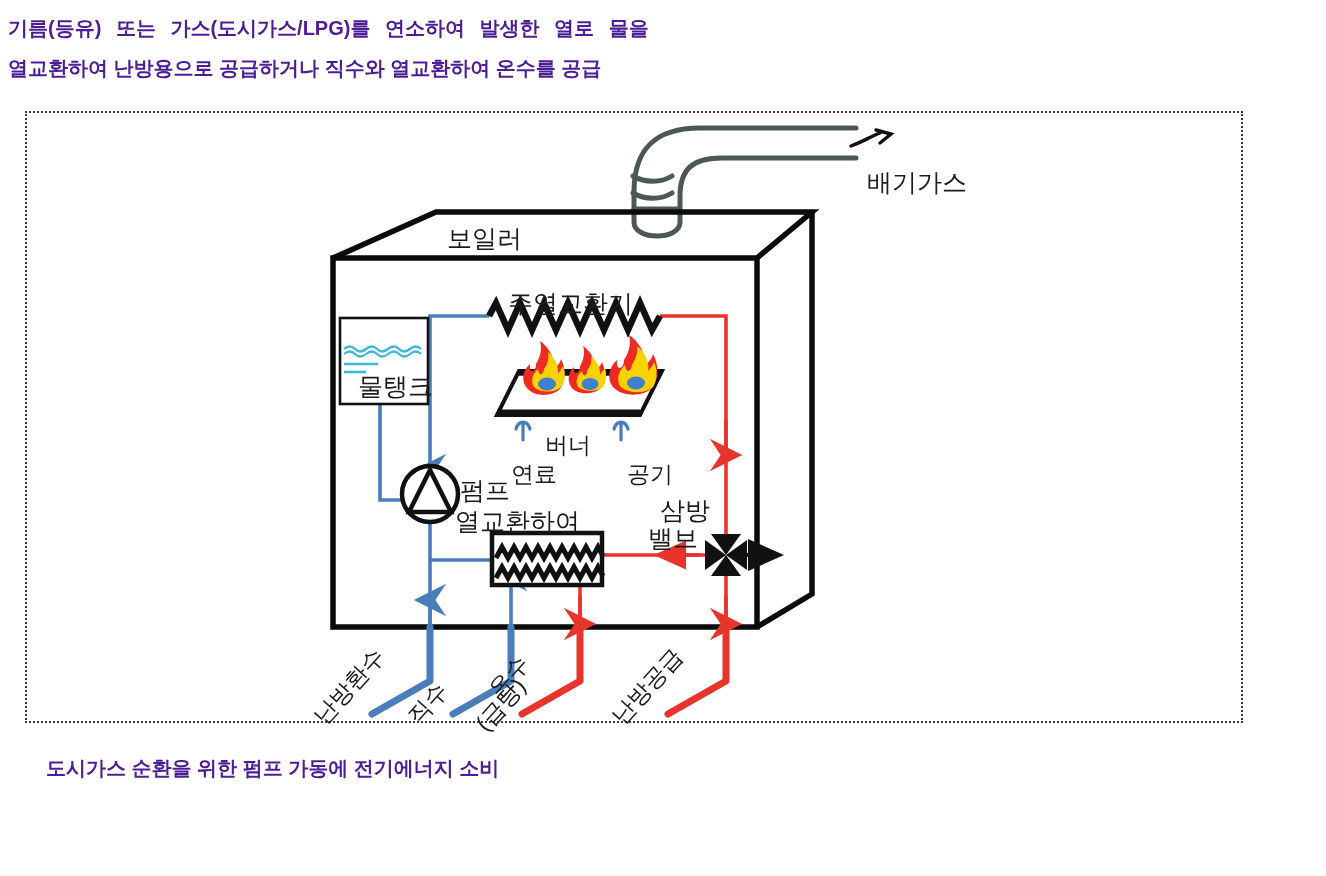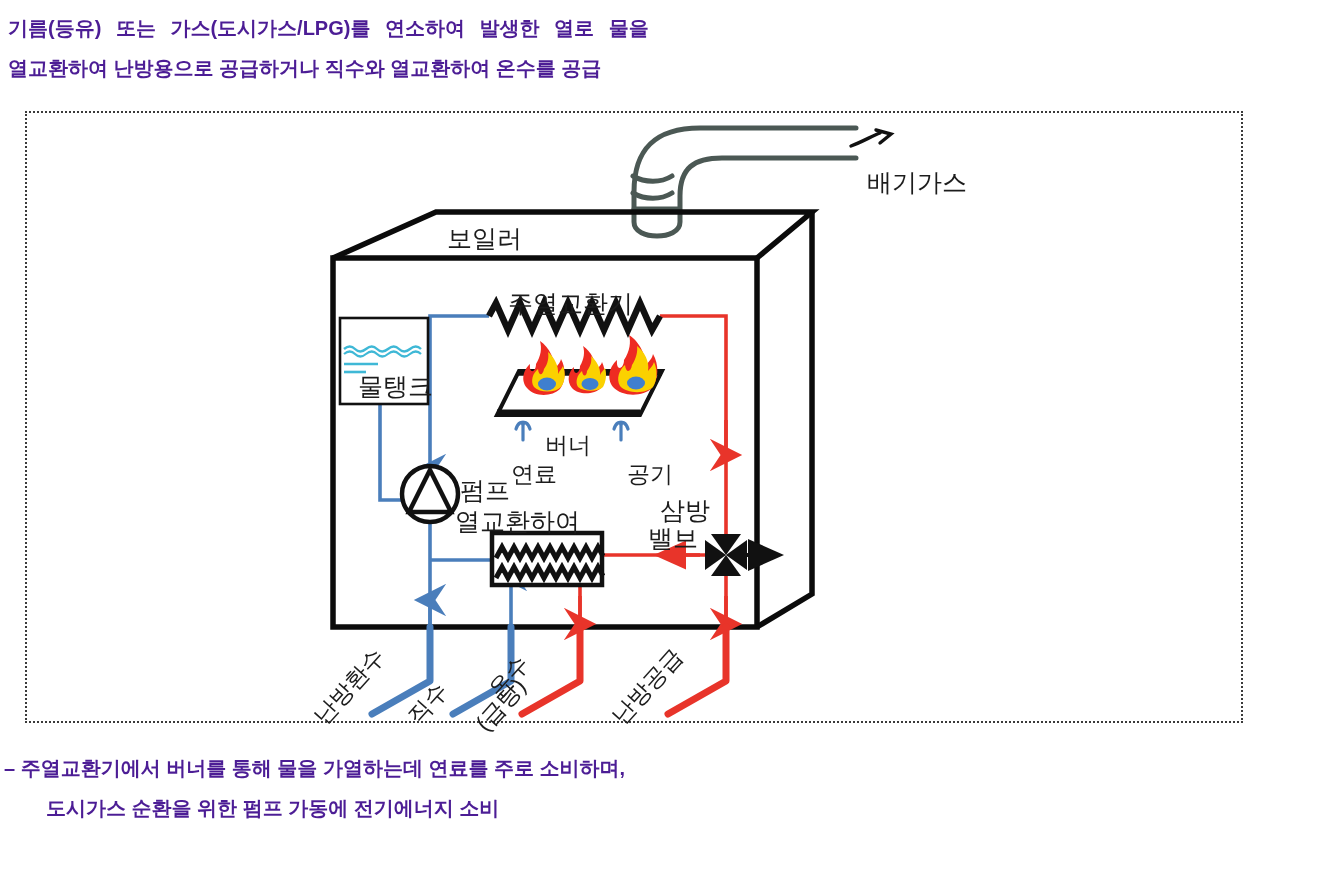--- a/index.html
+++ b/index.html
@@ -215,15 +215,14 @@
   <div class="lbl" style="left:648px;top:522px;">밸브</div>
 
   <div class="lbl sm rot" style="left:330px;top:700px;transform:rotate(-48deg);">난방환수</div>
   <div class="lbl sm rot" style="left:424px;top:700px;transform:rotate(-48deg);">직수</div>
   <div class="lbl sm rot" style="left:505px;top:673px;transform:rotate(-48deg);">온수</div>
   <div class="lbl sm rot" style="left:492px;top:707px;transform:rotate(-48deg);">(급탕)</div>
   <div class="lbl sm rot" style="left:628px;top:700px;transform:rotate(-48deg);">난방공급</div>
 </div>
 
 <div class="txt-block" id="outro">
-  <div class="para-line l1">– 주열교환기에서 버너를 통해 물을 가열하는데 연료를 주로 소비하며,</div>
   <div class="para-line l2">도시가스 순환을 위한 펌프 가동에 전기에너지 소비</div>
 </div>
 
 </body></html>

